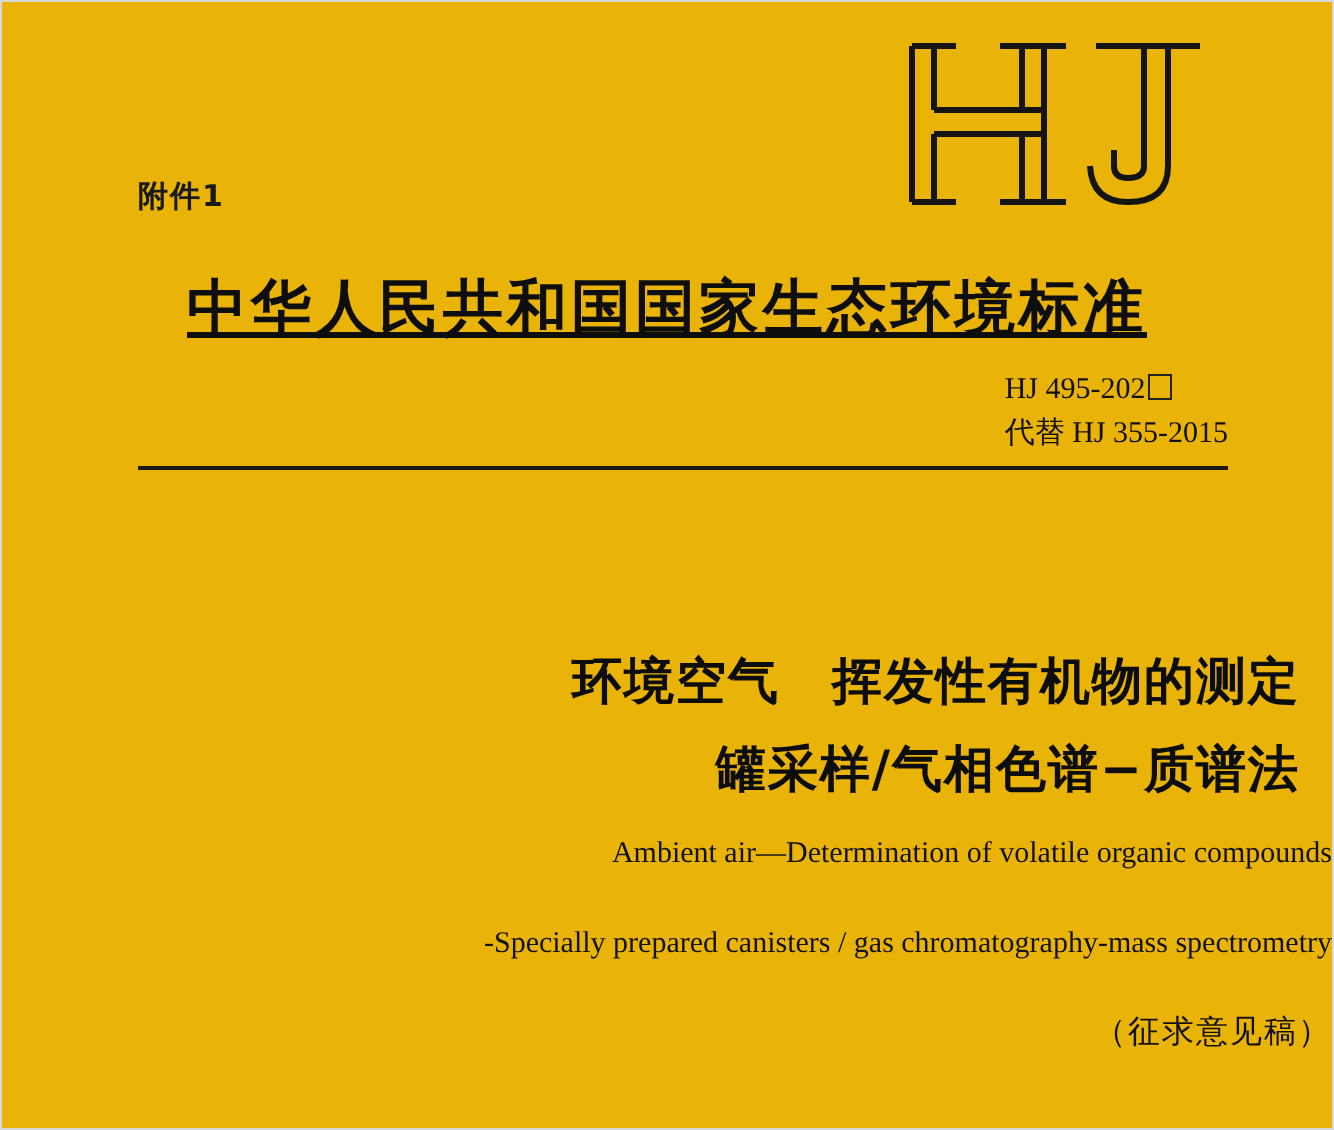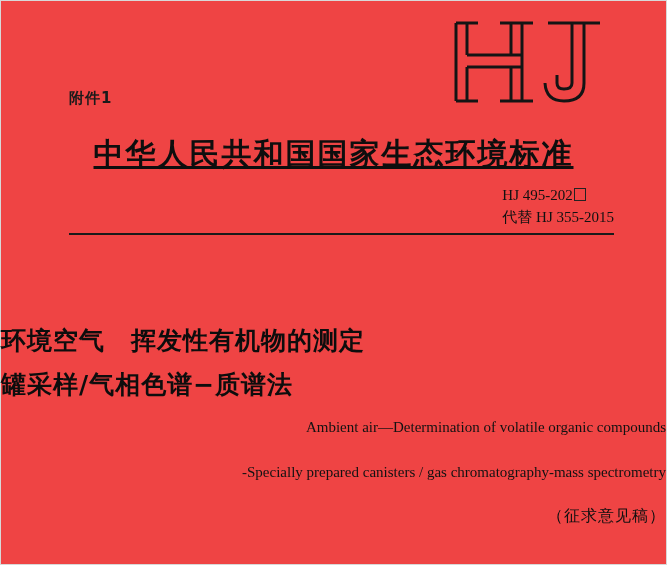--- a/index.html
+++ b/index.html
@@ -12,21 +12,21 @@
     height: 565px;
     overflow: hidden;
     font-family: "Liberation Serif", serif;
     color: #111111;
   }
   .page {
     position: relative;
     width: 667px;
     height: 565px;
     box-sizing: border-box;
-    background: #ef4444;
+    background: #eab308;
     border: 1px solid #d8d8d8;
   }
 
   
   .attachment-label {
     position: absolute;
     left: 68px;
     top: 88px;
     font-family: "DejaVu Sans", sans-serif;
     font-size: 15px;
@@ -92,23 +92,23 @@
     right: 52px;
     top: 232px;
     height: 2px;
     background: #1a1a1a;
   }
 
   
   .cn-title {
     position: absolute;
     left: 0;
-    right: 0;
+    right: 16px;
     top: 318px;
-    text-align: left;
+    text-align: right;
     font-family: "DejaVu Sans", sans-serif;
     font-size: 25px;
     font-weight: 700;
     letter-spacing: 1px;
     line-height: 1.75;
     color: #0d0d0d;
   }
   .cn-title .line2 {
     display: block;
   }

